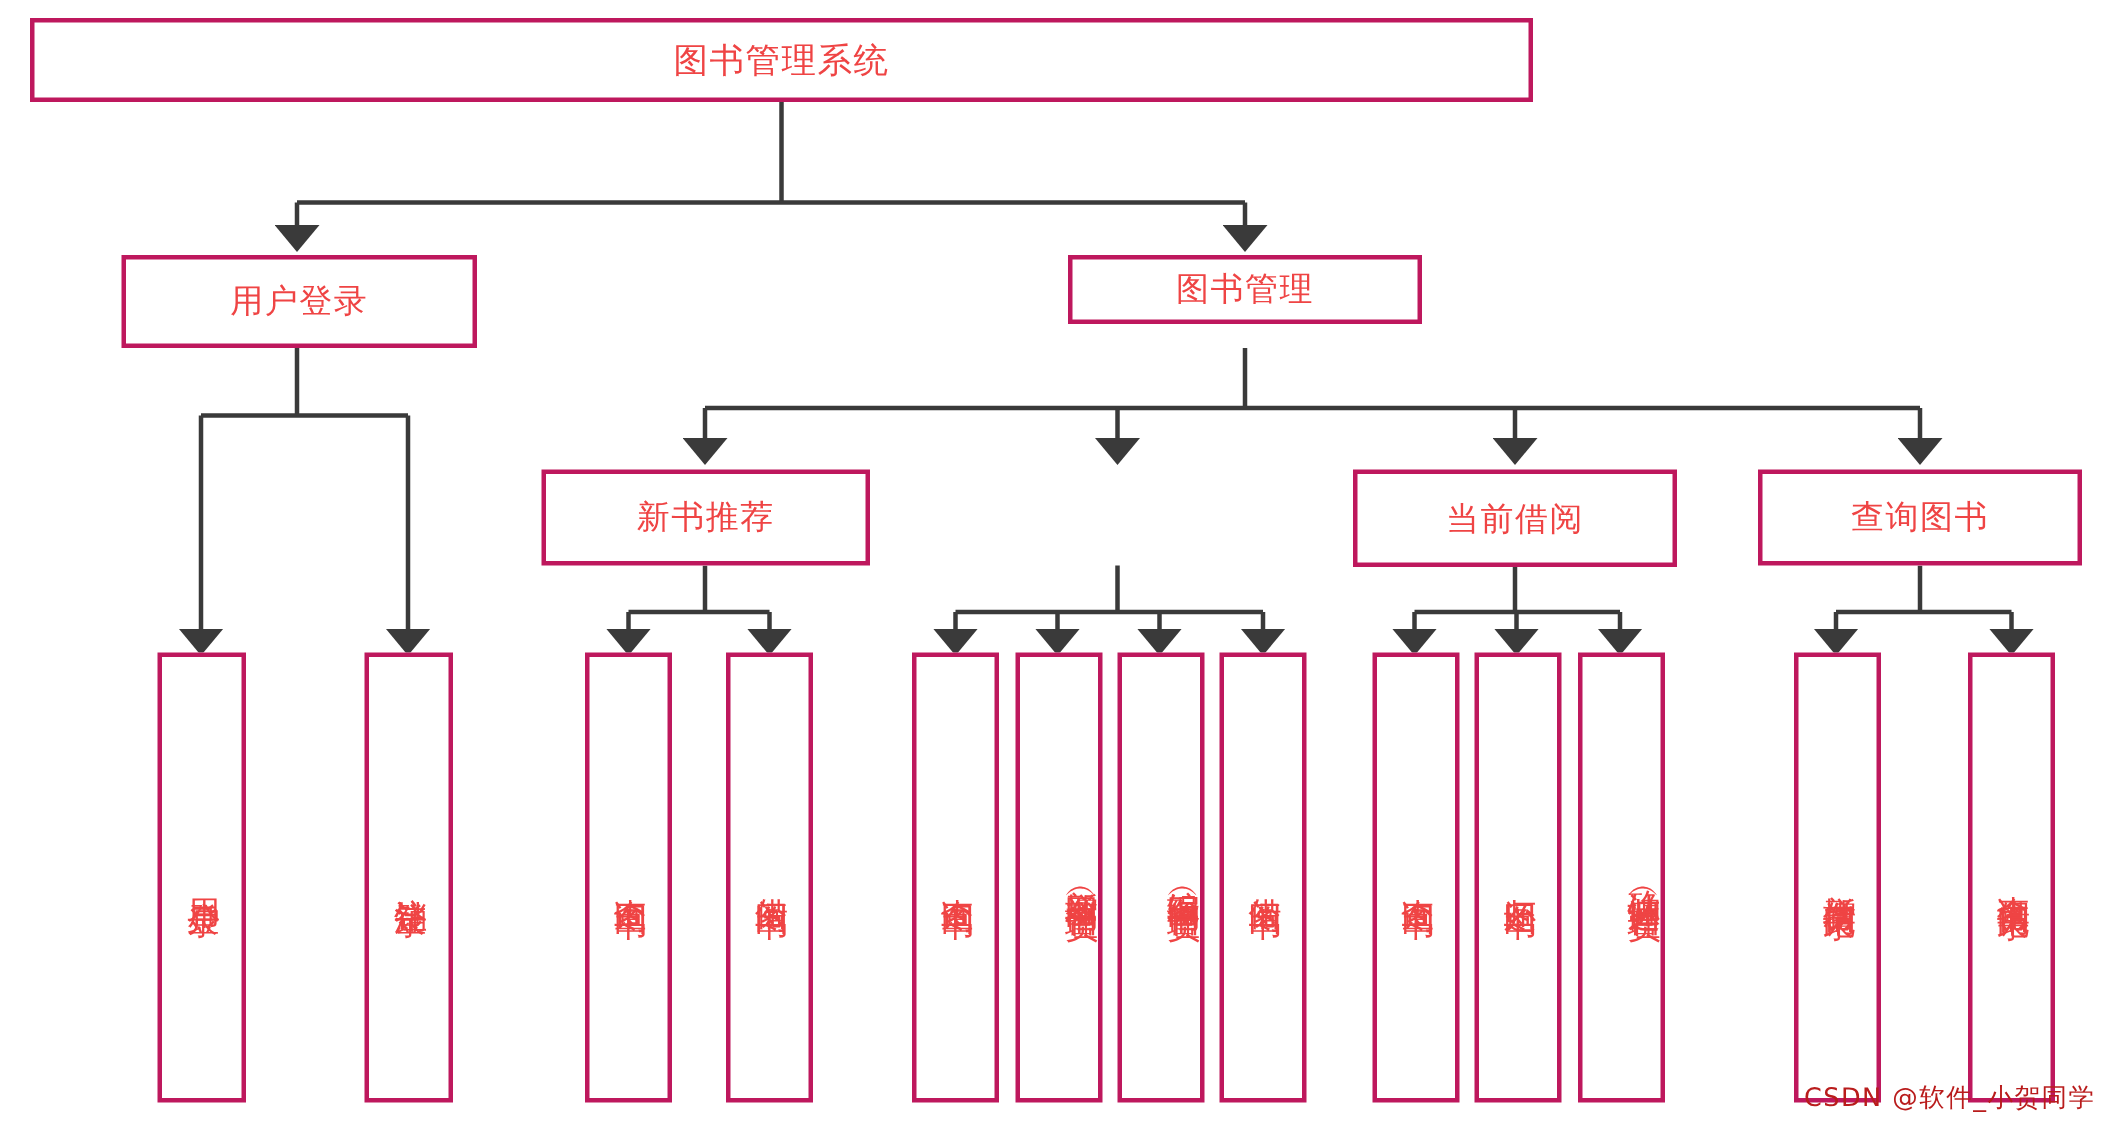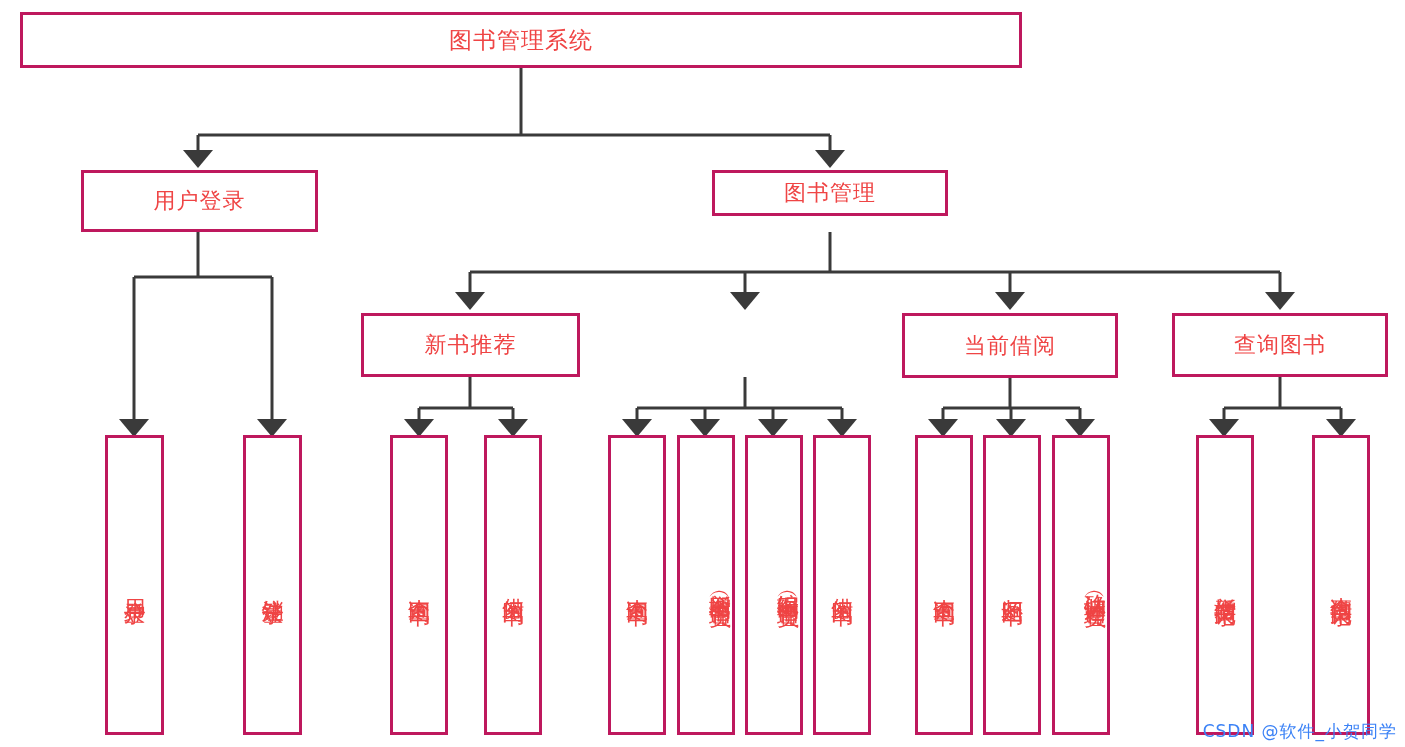--- a/index.html
+++ b/index.html
@@ -7,21 +7,21 @@
   #canvas{position:relative;width:1405px;height:747px;background:#ffffff;overflow:hidden;}
   svg.links{position:absolute;left:0;top:0;width:1405px;height:747px;pointer-events:none;}
   .node{position:absolute;box-sizing:border-box;border:3px solid #be185d;background:#ffffff;
         display:flex;align-items:center;justify-content:center;color:#ef4444;}
   .node.h{font-size:22px;letter-spacing:1px;}
   .node.root{font-size:23px;}
   .node.v{writing-mode:vertical-rl;text-orientation:upright;font-size:22px;line-height:1.12;
           letter-spacing:2px;padding:6px 0;}
   .node.v.top{align-items:flex-start;}
   .label{white-space:pre;}
-  .watermark{position:absolute;right:8px;bottom:4px;font-size:17px;color:#3b82f6;
+  .watermark{position:absolute;right:8px;bottom:4px;font-size:17px;color:#b91c1c;
              letter-spacing:1px;white-space:nowrap;}
 </style>
 </head>
 <body>
 
 <div id="canvas">
 
   <svg class="links" viewBox="0 0 1405 747">
     <defs>
       <marker id="arw" markerWidth="10" markerHeight="10" refX="1" refY="5" orient="auto" markerUnits="strokeWidth">

